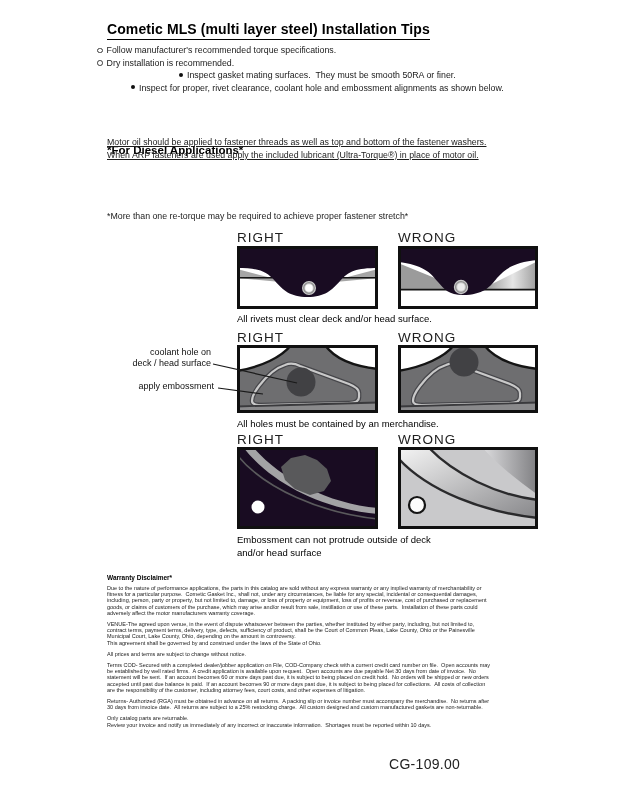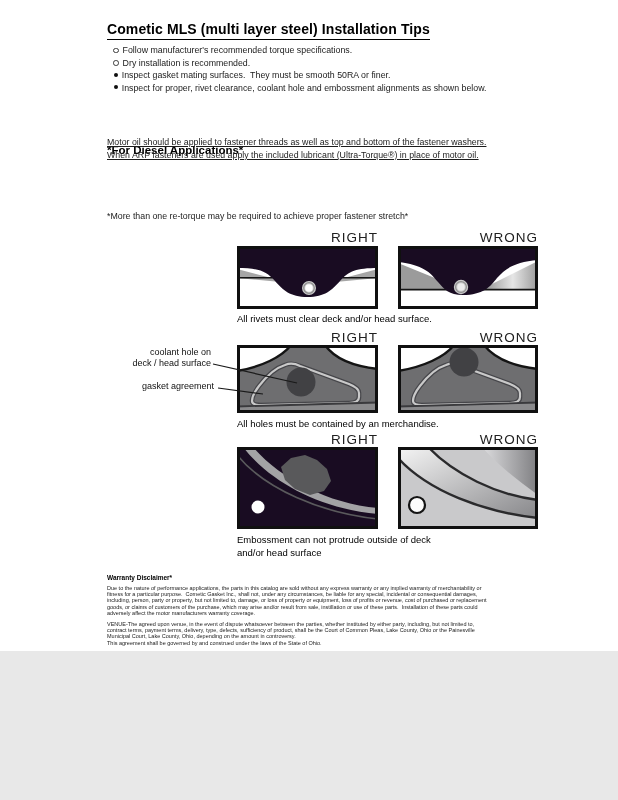--- a/index.html
+++ b/index.html
@@ -1,40 +1,40 @@
 <!DOCTYPE html>
 <html><head>
 <meta charset="utf-8">
 <style>
   html,body{margin:0;padding:0;background:#e8e8e8;}
   .page{
-    position:relative;width:618px;height:651px;background:#ffffff;
+    position:relative;width:618px;height:800px;background:#ffffff;
     font-family:"Liberation Sans", sans-serif;color:#1a1a1a;overflow:hidden;
     margin:0 auto;
   }
   .abs{position:absolute;}
   
   .doc-title{
     left:107px;top:21px;font-size:14px;font-weight:bold;color:#000;
     border-bottom:1.6px solid #000;padding-bottom:2px;letter-spacing:.1px;
   }
   
-  .tips-list{left:113px;top:44px;font-size:8.8px;line-height:12.5px;width:440px;}
+  .tips-list{left:97px;top:44px;font-size:8.8px;line-height:12.5px;width:440px;}
   .tip-row{display:flex;align-items:flex-start;}
-  .tip-row.sub{margin-left:1px;}
+  .tip-row.sub{margin-left:1px;justify-content:center;}
   .marker-open{flex:0 0 auto;width:3.6px;height:3.6px;border:1px solid #3c3c3c;border-radius:50%;margin:3.6px 4px 0 0;}
   .marker-full{flex:0 0 auto;width:4.2px;height:4.2px;background:#101010;border-radius:50%;margin:3.6px 3.5px 0 0;}
   .tip-text{white-space:pre;}
   
   .diesel-heading{left:107px;top:119px;font-size:11.5px;font-weight:bold;color:#000;margin-top:25px;}
   .body-para{left:107px;font-size:8.8px;line-height:13px;white-space:pre;color:#1c1c1c;}
   .p1{top:136px;text-decoration:underline;} .p2{top:168px;} .pnote{top:210px;}
   
   .dia-row{left:237px;width:301px;}
-  .dia-label{position:absolute;top:0;font-size:13.5px;letter-spacing:1px;color:#202020;text-align:right;}
+  .dia-label{position:absolute;top:0;font-size:13.5px;letter-spacing:1px;color:#202020;text-align:left;}
   .dia-label.r{left:0;width:141px;} .dia-label.w{left:161px;width:140px;}
   .labels1{top:230px;height:16px;} .labels2{top:330px;height:16px;} .labels3{top:432px;height:16px;}
   .boxes{display:flex;}
   .boxes1{left:237px;top:246px;} .boxes2{left:237px;top:345px;} .boxes3{left:237px;top:447px;}
   .boxes svg{display:block;}
   .boxes .gap{width:20px;}
   .dia-caption{font-size:9.5px;font-weight:normal;color:#000;white-space:pre-line;line-height:13px;}
   .cap1{left:237px;top:312px;} .cap2{left:237px;top:417px;} .cap3{left:237px;top:533px;}
   
   .callout{font-size:9px;line-height:11px;color:#111;text-align:right;white-space:pre-line;}
@@ -121,21 +121,21 @@
     </svg>
   </div>
   <div class="abs dia-caption cap1">All rivets must clear deck and/or head surface.</div>
 
   <div class="abs dia-row labels2">
     <span class="dia-label r">RIGHT</span>
     <span class="dia-label w">WRONG</span>
   </div>
   <div class="abs callout callout-1">coolant hole on
 deck / head surface</div>
-  <div class="abs callout callout-2">gasket agreement</div>
+  <div class="abs callout callout-2">apply embossment</div>
   <div class="abs boxes boxes2">
     <svg width="141" height="68" viewBox="0 0 141 68">
       <rect width="141" height="68" fill="#6e6e70"></rect>
       <path d="M0 0 H54 C45 12 24 22 0 26 Z" fill="#ffffff"></path>
       <path d="M54 0 C45 12 24 22 0 26" fill="none" stroke="#141414" stroke-width="2.4"></path>
       <path d="M88 0 H141 V24 C115 21 97 13 88 0 Z" fill="#ffffff"></path>
       <path d="M88 0 C97 13 115 21 141 24" fill="none" stroke="#141414" stroke-width="2.4"></path>
       <path d="M15 56 Q15 50 22 41 Q35 24 48 20 Q55 17 63 21 L112 39 Q122 43 122 48 L122 52 Q122 58 112 58 L24 60 Q15 60 15 56 Z" fill="none" stroke="#46464a" stroke-width="4.6"></path>
       <path d="M15 56 Q15 50 22 41 Q35 24 48 20 Q55 17 63 21 L112 39 Q122 43 122 48 L122 52 Q122 58 112 58 L24 60 Q15 60 15 56 Z" fill="none" stroke="#c9c9c9" stroke-width="2.2"></path>
       <circle cx="64" cy="37" r="14.5" fill="#414144"></circle>

